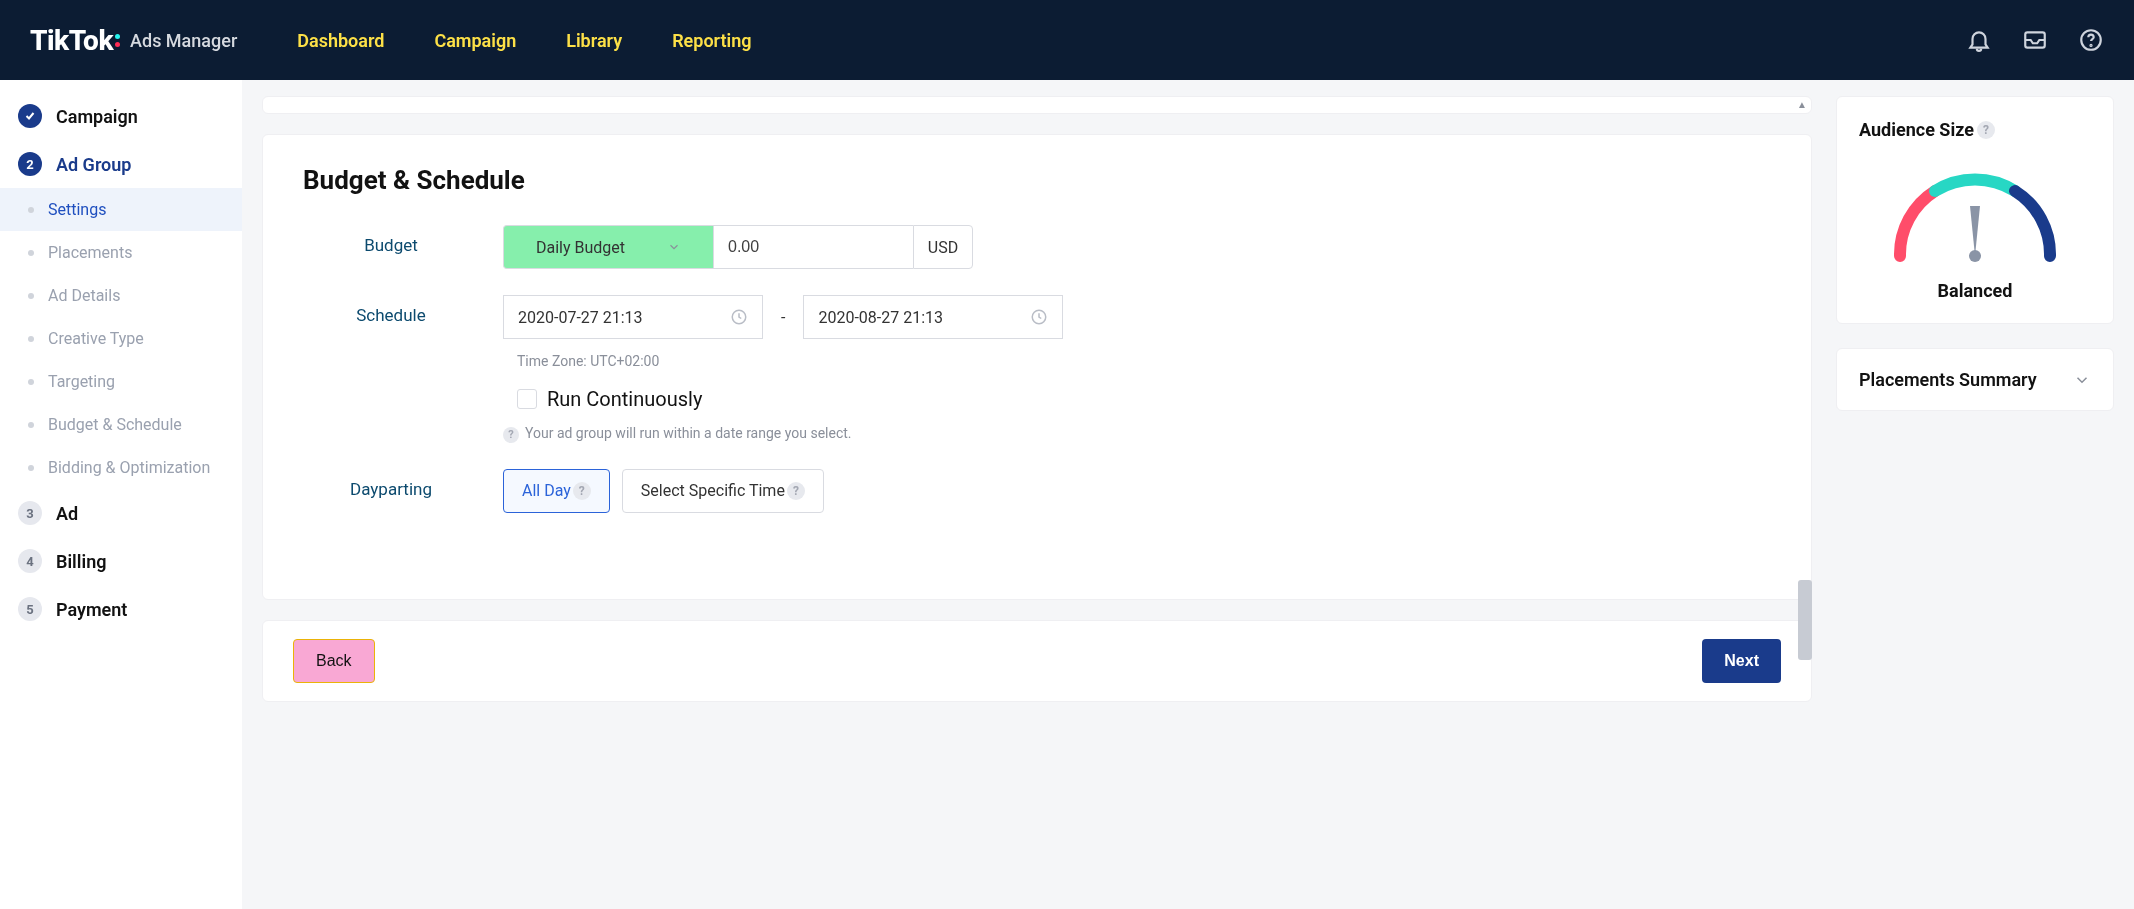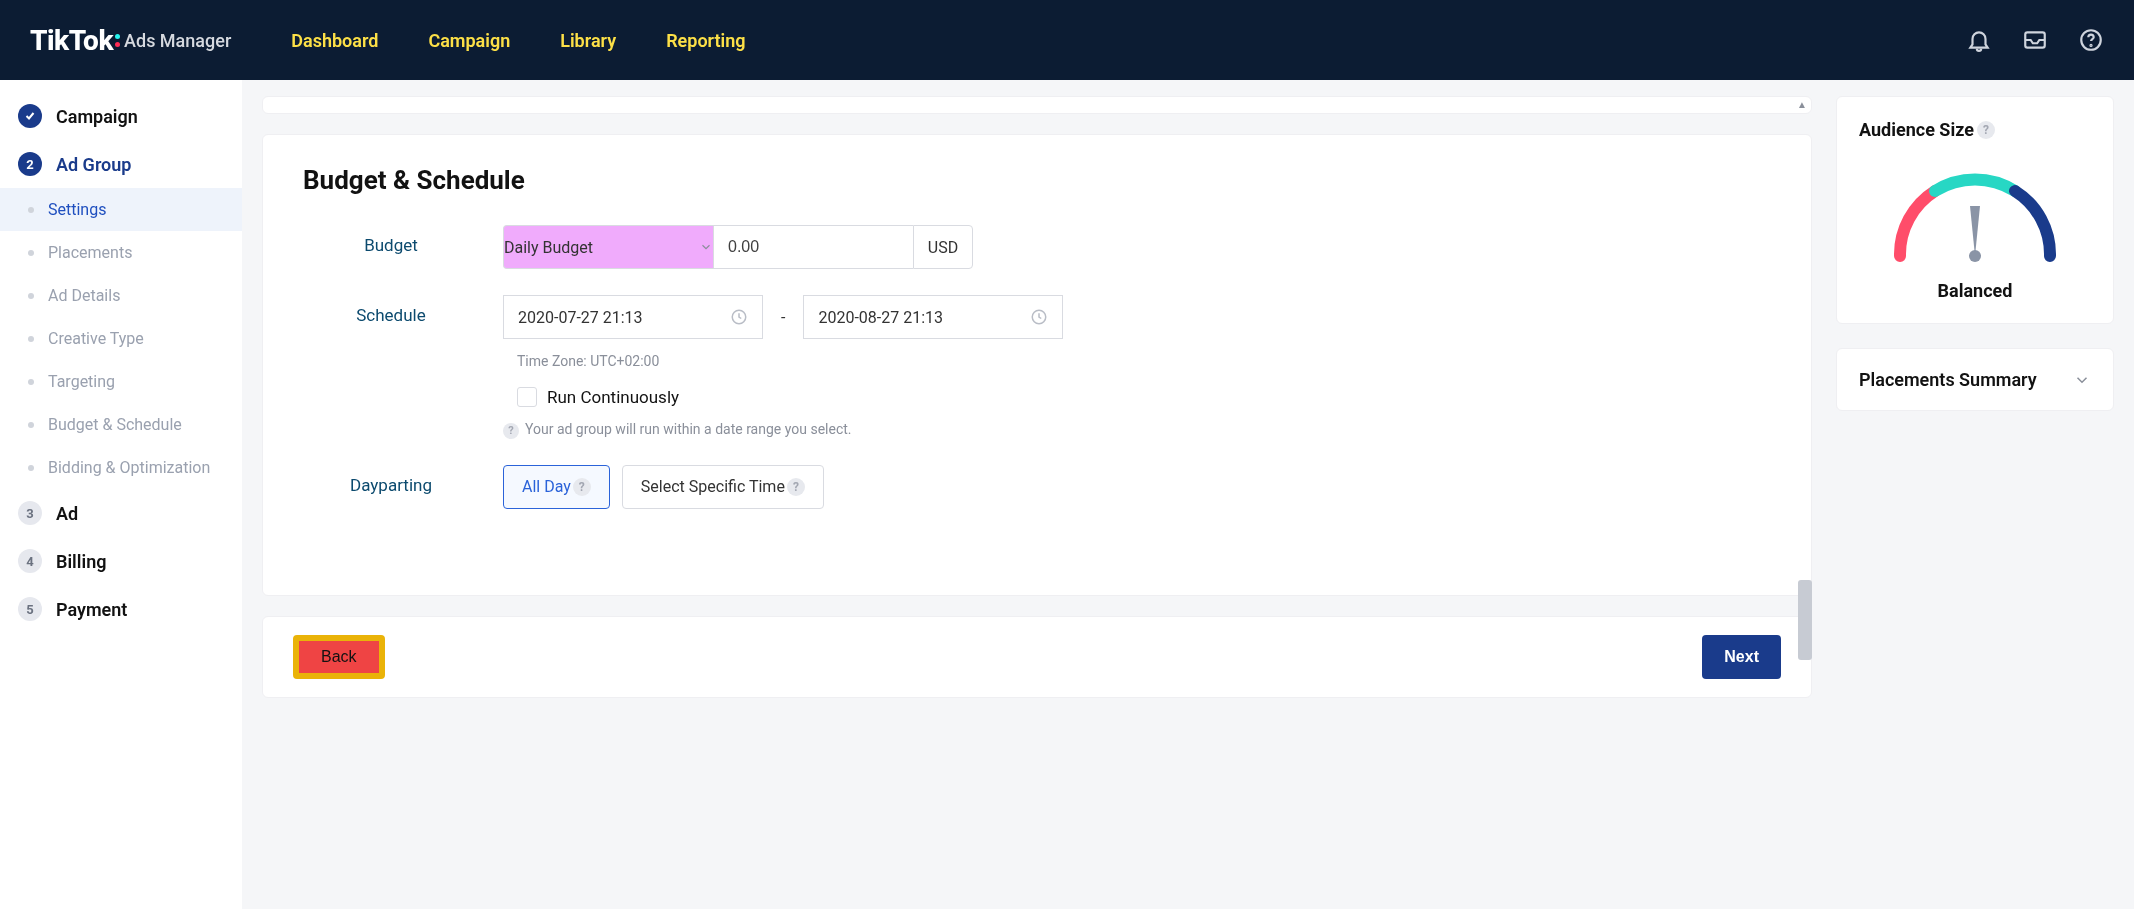--- a/index.html
+++ b/index.html
@@ -14,21 +14,21 @@
 
   
   .topbar {
     background: #0c1c33;
     height: 80px;
     display: flex;
     align-items: center;
     padding: 0 30px;
     color: #fff;
   }
-  .logo-wrap { display:flex; align-items:center; gap:4px; margin-right:60px; }
+  .logo-wrap { display:flex; align-items:center; gap:10px; margin-right:60px; }
   .logo-text { font-weight:800; font-size:28px; letter-spacing:-0.5px; color:#fff; }
   .logo-colon { display:inline-block; margin-left:2px; }
   .logo-colon .dot { width:5px; height:5px; border-radius:50%; display:block; margin:3px 0;}
   .dot-red{background:#fe2c55;} .dot-teal{background:#25f4ee;}
   .sublogo { font-size:18px; color:#d6d9df; font-weight:500;}
   .topnav { display:flex; gap:50px; }
   .topnav-item { color:#fde047; font-size:18px; font-weight:600; cursor:pointer;}
   .topbar-right { margin-left:auto; display:flex; align-items:center; gap:30px;}
   .top-icon { width:26px; height:26px; color:#cfd4dd; stroke:#cfd4dd; fill:none; stroke-width:2; cursor:pointer;}
 
@@ -89,22 +89,22 @@
   .main-card { padding:30px 40px 60px 40px; }
   .card-title { font-size:26px; font-weight:700; margin-bottom:30px; }
 
   .form-row { display:flex; align-items:flex-start; margin-bottom:26px; }
   .form-label { width:200px; text-align:center; padding-right:24px; font-size:17px; color:#0c4a6e; padding-top:10px; }
   .form-fields { flex:1; display:flex; flex-direction:column; gap:14px; }
 
   .budget-line { display:flex; }
   .select {
     width:210px; height:44px; border:1px solid #d9dbe1; border-right:none;
-    display:flex; align-items:center; padding:0 0; font-size:16px; color:#333;
-    background:#f0abfc; border-radius:4px 0 0 4px; cursor:pointer;
+    display:flex; align-items:center; padding:0 32px; font-size:16px; color:#333;
+    background:#86efac; border-radius:4px 0 0 4px; cursor:pointer;
   }
   .chev { margin-left:auto; }
   .amount-input {
     width:200px; height:44px; border:1px solid #d9dbe1; border-right:none;
     padding:0 14px; font-size:16px; color:#404040; background:#fff;
     border-radius:0;
   }
   .currency {
     width:60px; height:44px; border:1px solid #d9dbe1;
     display:flex; align-items:center; justify-content:center;
@@ -124,21 +124,21 @@
   .info-dot {
     display:inline-flex; width:16px; height:16px; border-radius:50%;
     background:#e7e9ee; color:#a3a7b2; font-size:11px; font-weight:700;
     align-items:center; justify-content:center; margin-right:6px;
   }
   .checkbox-row { display:flex; align-items:center; gap:10px; margin-top:4px;}
   .checkbox {
     width:20px; height:20px; border:1px solid #d9dbe1; border-radius:3px; background:#fff;
     cursor:pointer;
   }
-  .checkbox-label { font-size:17px; color:#121212; }
+  .checkbox-label { font-size:20px; color:#121212; }
 
   .seg-group { display:flex; gap:12px; }
   .seg-btn {
     height:44px; padding:0 18px; border:1px solid #d9dbe1; border-radius:4px;
     display:flex; align-items:center; gap:2px; font-size:16px; color:#333;
     background:#fff; cursor:pointer;
   }
   .seg-btn.active { border-color:#2b63d9; color:#2b63d9; background:#f5f9ff; }
   .q-icon {
     width:18px; height:18px; border-radius:50%; background:#e7e9ee;
@@ -148,21 +148,21 @@
 
   
   .footer-card {
     background:#fff; border:1px solid #efeff2; border-radius:6px;
     padding:18px 30px; display:flex; justify-content:space-between; align-items:center;
   }
   .btn {
     height:44px; padding:0 22px; font-size:16px; border-radius:4px; cursor:pointer;
     display:flex; align-items:center; justify-content:center;
   }
-  .btn-secondary { background:#ef4444; border:6px solid #eab308; color:#121212;}
+  .btn-secondary { background:#f9a8d4; border:1px solid #eab308; color:#121212;}
   .btn-primary { background:#1a3b8b; color:#fff; border:none; font-weight:600;}
 
   
   .scroll-arrow {
     position:absolute; top:16px; right:2px; width:16px; height:16px;
     display:flex; align-items:center; justify-content:center; color:#8a8f9a; font-size:10px;
   }
   .scroll-thumb {
     position:absolute; right:0; top:500px; width:14px; height:80px;
     background:#c7cbd3; border-radius:3px;

